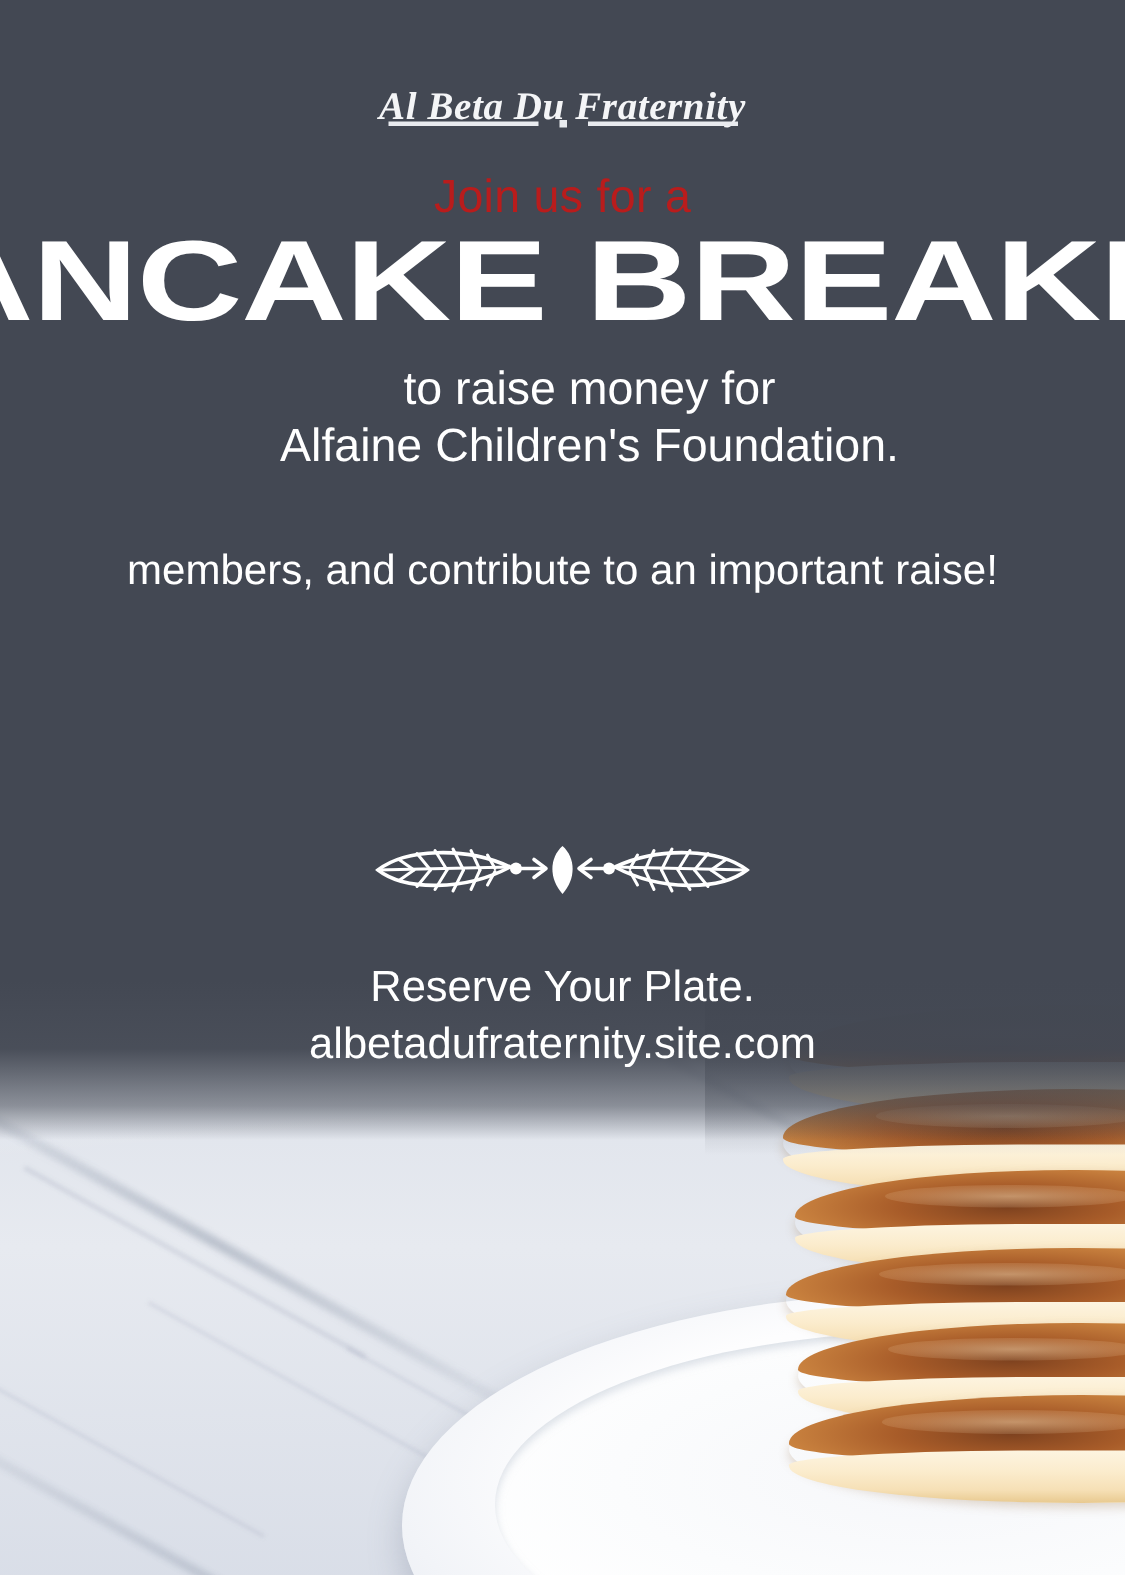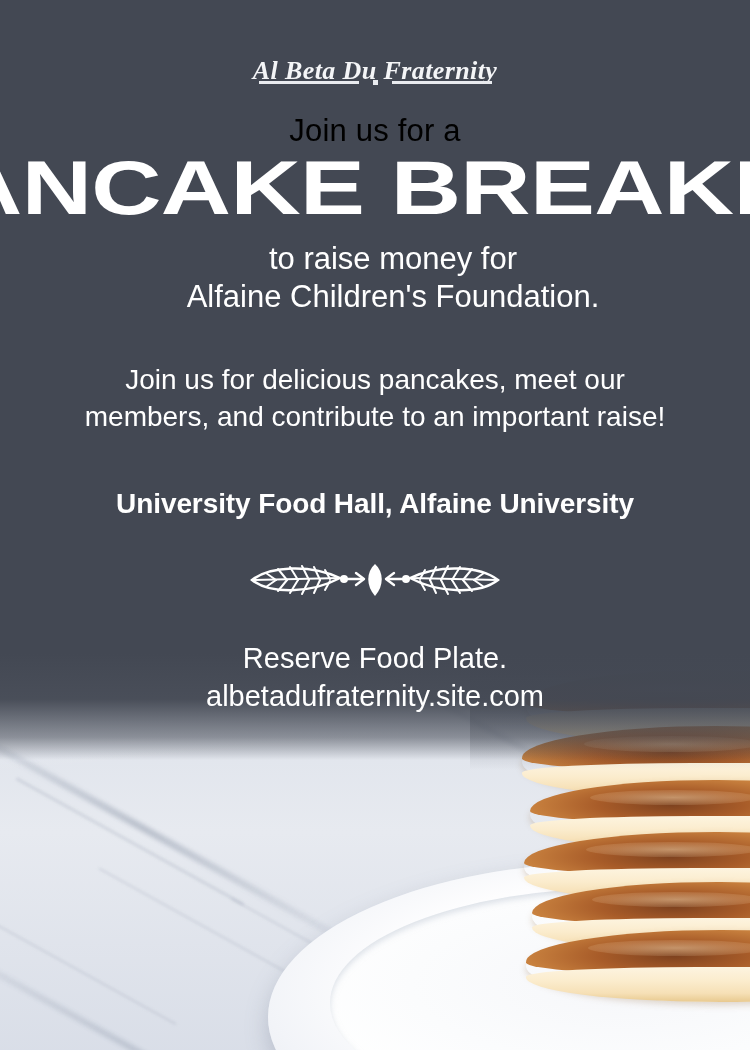--- a/index.html
+++ b/index.html
@@ -172,21 +172,21 @@
     height: 5px;
     background: #e9ebef;
   }
 
   .kicker {
     position: absolute;
     top: 113px; left: 0; right: 0;
     font-size: 31px;
     font-weight: 400;
     letter-spacing: 0.2px;
-    color: #000000;
+    color: #b91c1c;
   }
 
   .headline {
     position: absolute;
     top: 152px; left: 0; right: 0;
     font-size: 76px;
     line-height: 0.96;
     font-weight: 700;
     letter-spacing: -0.5px;
     color: #ffffff;
@@ -317,26 +317,24 @@
     <div class="kicker">Join us for a</div>
 
     <div class="headline">PANCAKE BREAKFAST</div>
 
     <div class="subline">
       <div>to raise money for</div>
       <div>Alfaine Children's Foundation.</div>
     </div>
 
     <div class="body-copy">
-      <div>Join us for delicious pancakes, meet our</div>
       <div>members, and contribute to an important raise!</div>
     </div>
 
     <div class="event">
-      <div>University Food Hall, Alfaine University</div>
     </div>
 
     <div class="ornament">
       <svg width="270" height="44" viewBox="0 0 270 44" aria-hidden="true">
         <g fill="#ffffff">
 
           <g>
             <path d="M12 22 C 30 8, 70 6, 100 20 C 70 36, 30 36, 12 22 Z" fill="none" stroke="#ffffff" stroke-width="2.4"></path>
             <path d="M12 22 L 100 20" stroke="#ffffff" stroke-width="2" fill="none"></path>
             <path d="M26 15 L 36 22 M38 11 L 47 22 M50 9 L 58 22 M62 8 L 69 22 M74 9 L 80 22 M85 12 L 90 21" stroke="#ffffff" stroke-width="2" fill="none" stroke-linecap="round"></path>
@@ -357,18 +355,18 @@
             <path d="M26 29 L 36 22 M38 33 L 47 22 M50 35 L 58 22 M62 36 L 69 22 M74 35 L 80 22 M85 32 L 90 23" stroke="#ffffff" stroke-width="2" fill="none" stroke-linecap="round"></path>
             <circle cx="104" cy="21" r="4"></circle>
             <path d="M108 21 L 122 21" stroke="#ffffff" stroke-width="2.4" stroke-linecap="round"></path>
             <path d="M116 15 L 124 21 L 116 27" fill="none" stroke="#ffffff" stroke-width="2.4" stroke-linecap="round" stroke-linejoin="round"></path>
           </g>
         </g>
       </svg>
     </div>
 
     <div class="cta">
-      <div>Reserve Food Plate.</div>
+      <div>Reserve Your Plate.</div>
       <span class="url">albetadufraternity.site.com</span>
     </div>
 
   </div>
 </div>
 
 </body></html>

